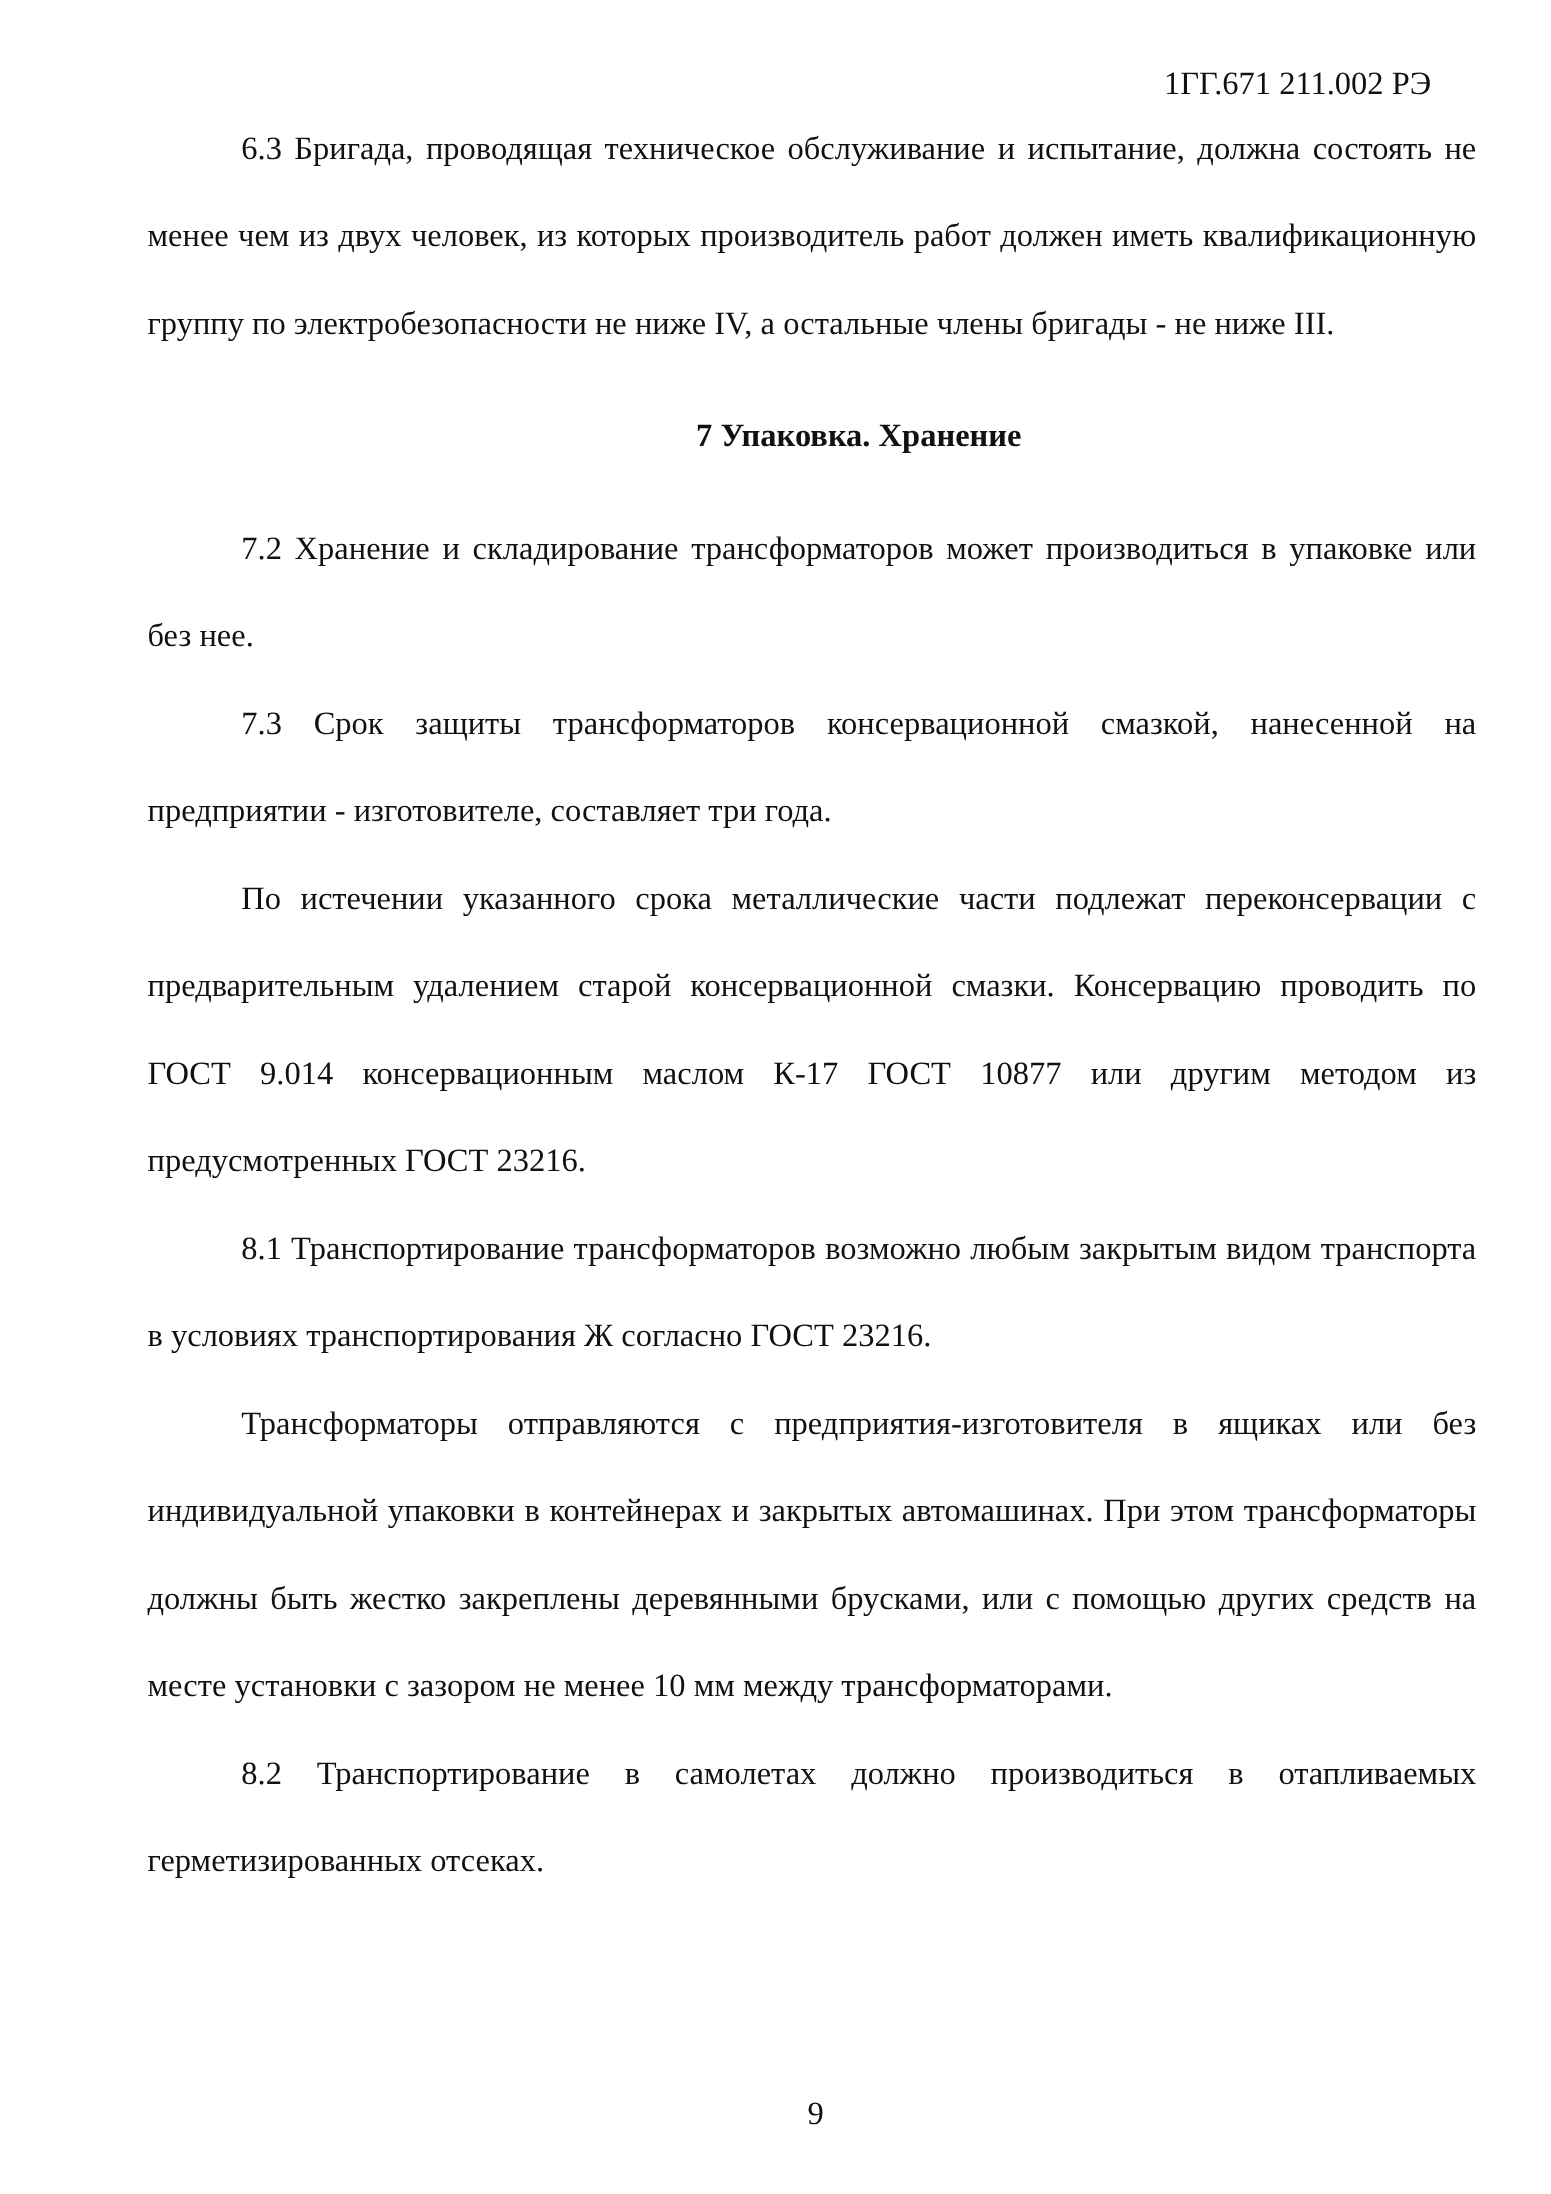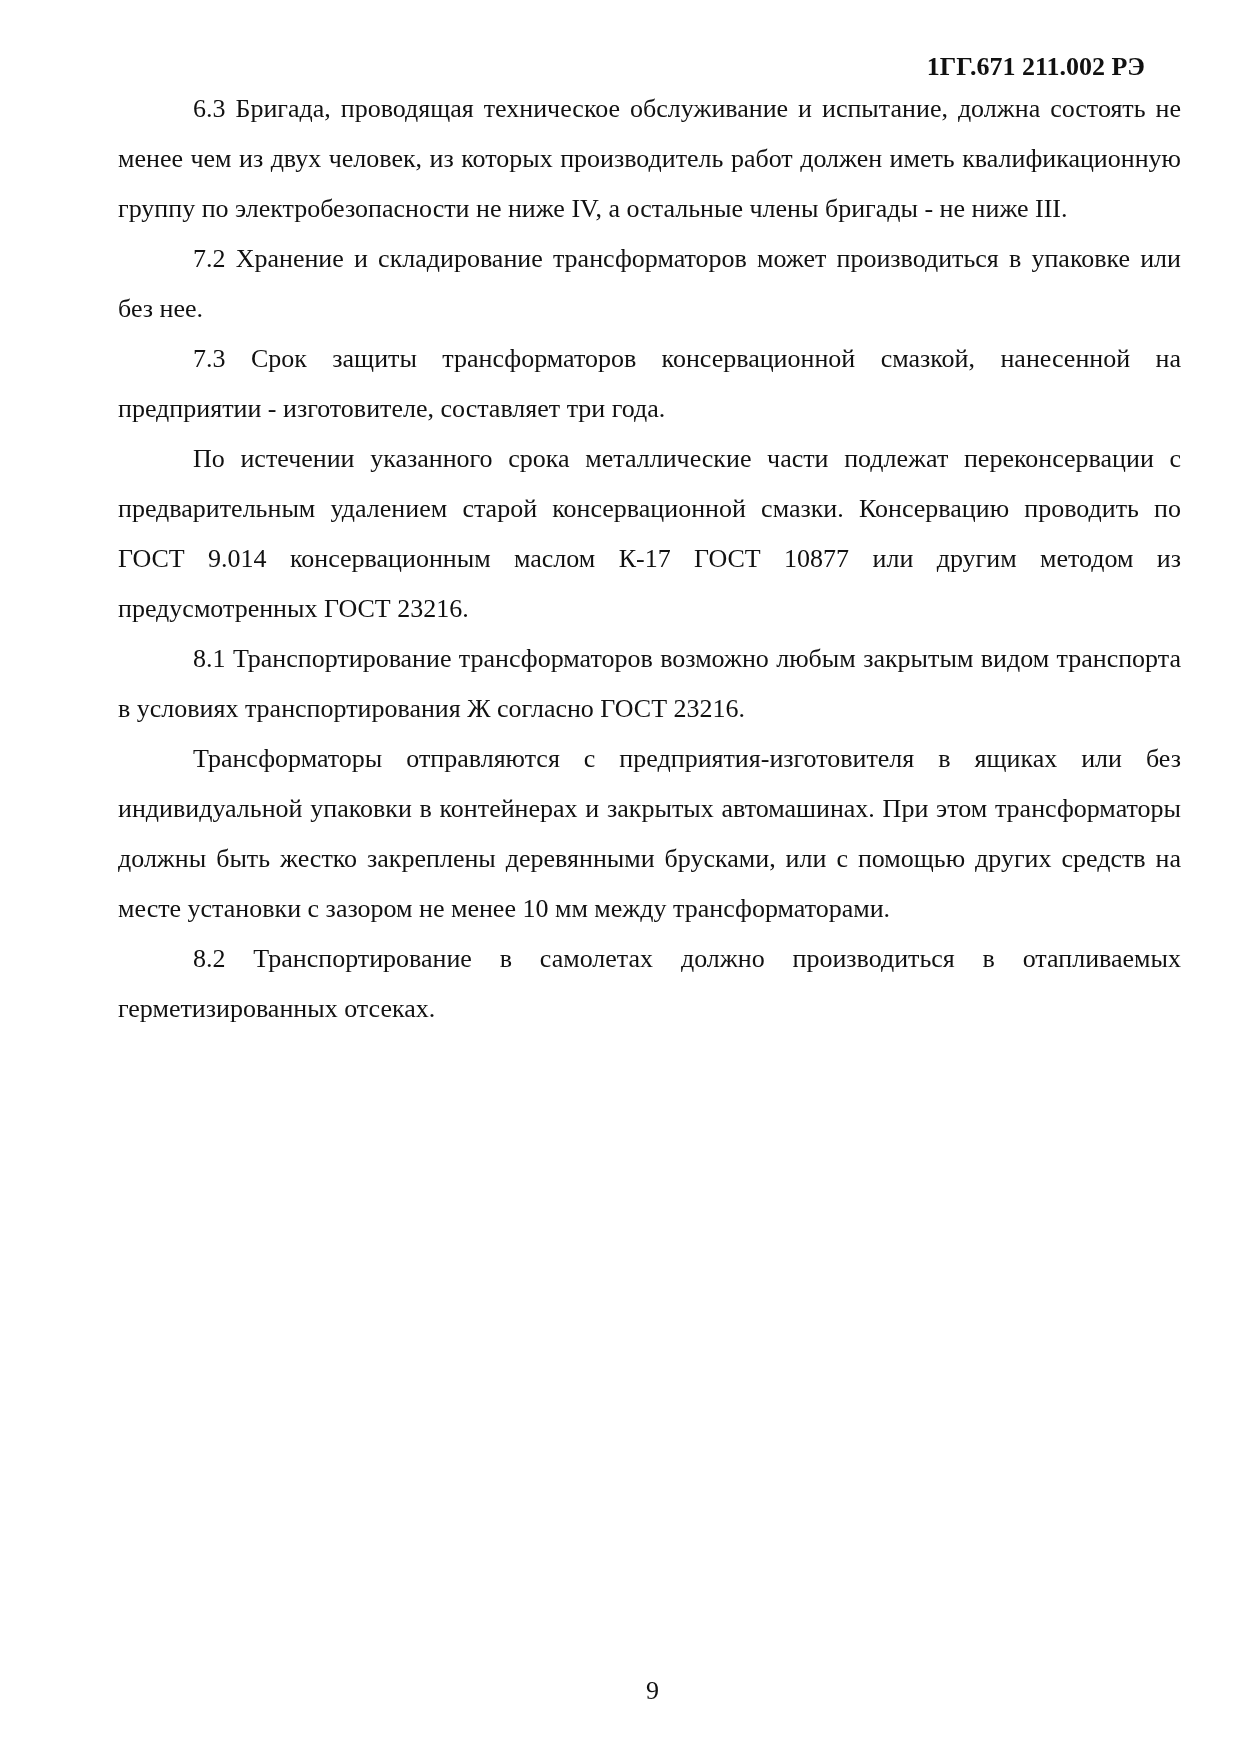--- a/index.html
+++ b/index.html
@@ -1,32 +1,33 @@
 <!DOCTYPE html>
 <html><head>
 <meta charset="utf-8">
 <style>
   html, body { margin: 0; padding: 0; background: #ffffff; }
   body { width: 1241px; height: 1755px; position: relative; overflow: hidden;
          font-family: "Liberation Serif", "DejaVu Serif", serif; color: #111111; }
-  .doc-code { position: absolute; top: 52px; right: 96px; font-size: 26px; line-height: 30px; font-weight: bold; }
+  .doc-code { position: absolute; top: 52px; right: 96px; font-size: 26px; line-height: 30px; }
   .page { position: absolute; left: 118px; width: 1063px; top: 84px; }
-  p.para { margin: 0; font-size: 26px; line-height: 50px; text-align: justify; text-indent: 75px; }
+  p.para { margin: 0; font-size: 26px; line-height: 70px; text-align: justify; text-indent: 75px; }
   h2.heading { margin: 0; font-size: 26px; line-height: 50px; font-weight: bold; text-align: center; padding-left: 75px; }
   .gap-before { margin-top: 30px !important; }
   .gap-after { margin-bottom: 30px !important; }
   .page-number { position: absolute; top: 1676px; left: 0; width: 1241px; text-align: center; font-size: 26px; line-height: 30px; padding-left: 64px; box-sizing: border-box; }
 </style>
 </head>
 <body>
 
 <div class="doc-code">1ГГ.671 211.002 РЭ</div>
 
 <div class="page">
   <p class="para">6.3 Бригада, проводящая техническое обслуживание и испытание, должна состоять не менее чем из двух человек, из которых производитель работ должен иметь квалификационную группу по электробезопасности не ниже IV, а остальные члены бригады - не ниже III.</p>
+  <h2 class="heading gap-before gap-after">7 Упаковка. Хранение</h2>
   <p class="para">7.2 Хранение и складирование трансформаторов может производиться в упаковке или без нее.</p>
   <p class="para">7.3 Срок защиты трансформаторов консервационной смазкой, нанесенной на предприятии - изготовителе, составляет три года.</p>
   <p class="para">По истечении указанного срока металлические части подлежат переконсервации с предварительным удалением старой консервационной смазки. Консервацию проводить по ГОСТ 9.014 консервационным маслом К-17 ГОСТ 10877 или другим методом из предусмотренных ГОСТ 23216.</p>
   <p class="para">8.1 Транспортирование трансформаторов возможно любым закрытым видом транспорта в условиях транспортирования Ж согласно ГОСТ 23216.</p>
   <p class="para">Трансформаторы отправляются с предприятия-изготовителя в ящиках или без индивидуальной упаковки в контейнерах и закрытых автомашинах. При этом трансформаторы должны быть жестко закреплены деревянными брусками, или с помощью других средств на месте установки с зазором не менее 10 мм между трансформаторами.</p>
   <p class="para">8.2 Транспортирование в самолетах должно производиться в отапливаемых герметизированных отсеках.</p>
 </div>
 
 <div class="page-number">9</div>
 

